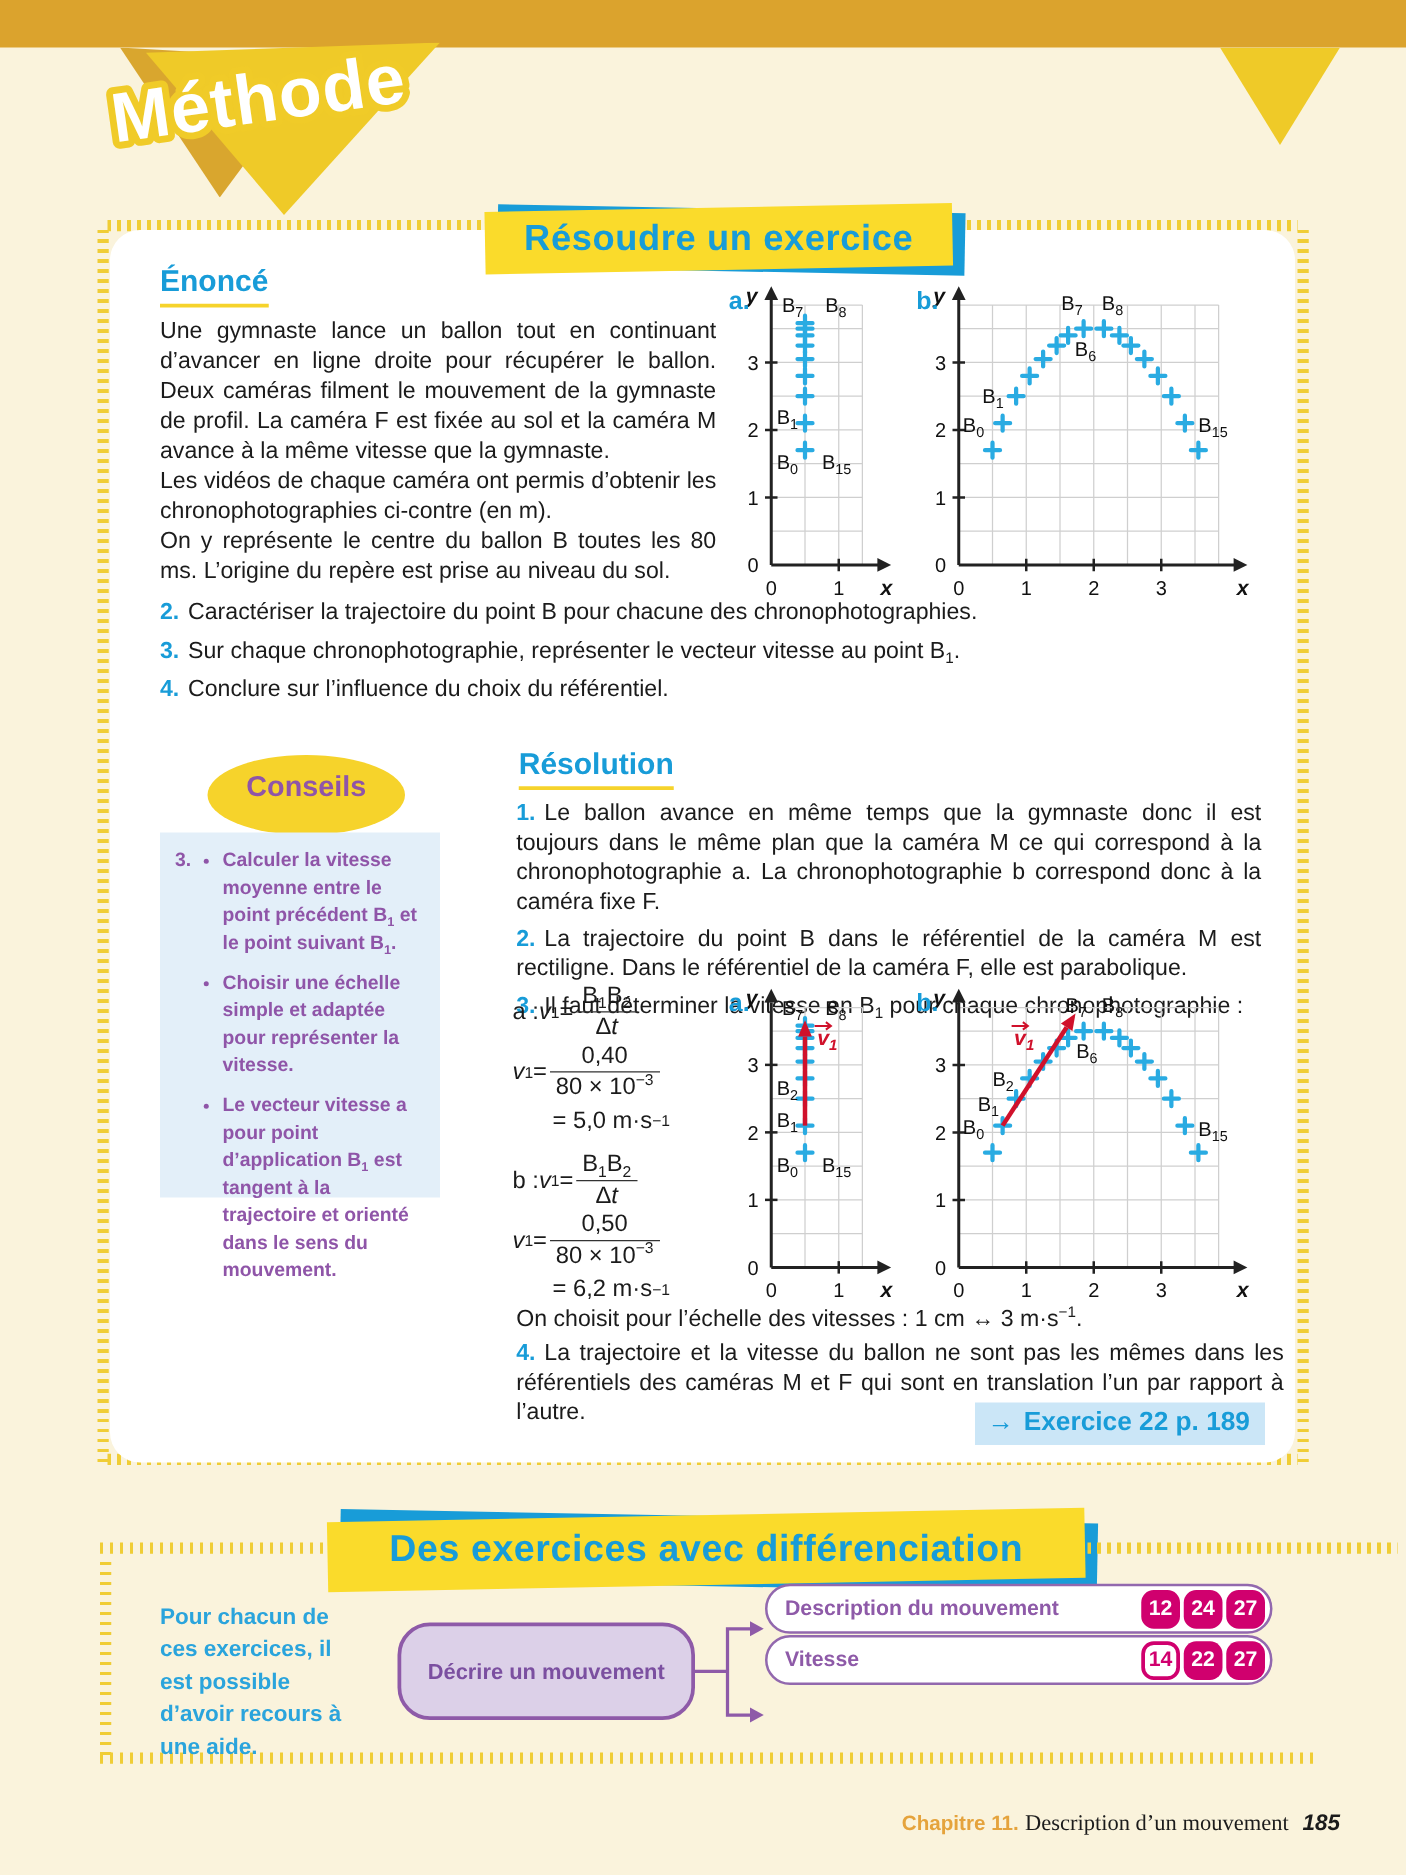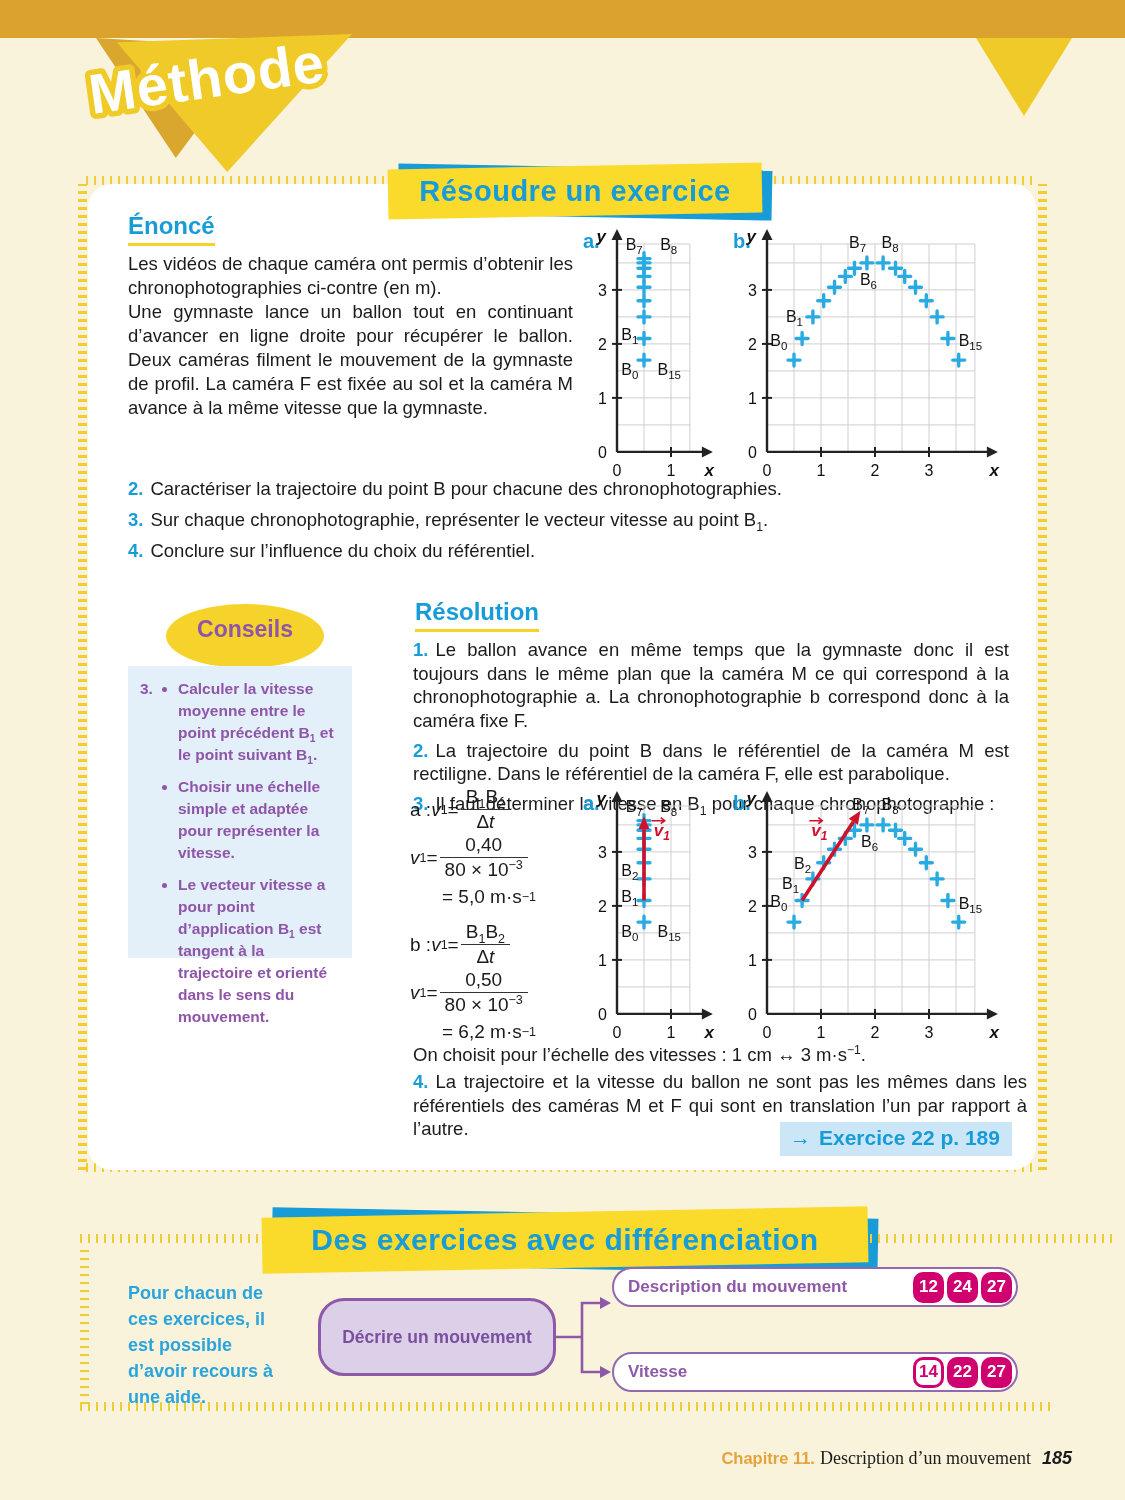--- a/index.html
+++ b/index.html
@@ -86,21 +86,21 @@
   .aid-text{position:absolute;left:128px;top:1280px;width:162px;color:#2AA4DC;
     font-weight:800;font-size:18px;line-height:1.45;}
   .flow-root{position:absolute;left:318px;top:1298px;width:238px;height:78px;
     background:#DCD0E8;border:3px solid #8E5AA8;border-radius:26px;box-sizing:border-box;
     display:flex;align-items:center;justify-content:center;color:#7B4FA0;
     font-weight:800;font-size:17.5px;}
   .flow-connector{position:absolute;left:556px;top:1290px;}
   .flow-leaf{position:absolute;left:612px;width:406px;height:40px;background:#fff;
     border:2.5px solid #9268AE;border-radius:20px;box-sizing:border-box;
     display:flex;align-items:center;padding:0 4px 0 14px;}
-  .leaf1{top:1267px;} .leaf2{top:1352px;}
+  .leaf1{top:1267px;} .leaf2{top:1308px;}
   .leaf-label{color:#8E5AA8;font-weight:700;font-size:17px;}
   .badges{margin-left:auto;display:flex;gap:3px;}
   .badge{width:31px;height:31px;border-radius:10px;background:#D0006E;color:#fff;
     font-weight:800;font-size:17px;display:flex;align-items:center;justify-content:center;
     cursor:pointer;box-sizing:border-box;}
   .badge.outline{background:#fff;border:3px solid #D0006E;color:#D0006E;}
   
   .footer{position:absolute;left:600px;top:1448px;width:472px;text-align:right;font-size:18px;}
   .footer .chap{color:#E5A33C;font-weight:800;font-size:16.5px;}
   .footer .ftitle{font-family:"Liberation Serif",serif;color:#1B1B1B;}
@@ -126,22 +126,23 @@
   <div class="main-box"></div>
 
   <div class="banner banner1">
     <div class="bg-blue"></div>
     <div class="bg-yellow"></div>
     <div class="banner-label">Résoudre un exercice</div>
   </div>
 
   <h2 class="heading" style="left:128px;top:212px;">Énoncé</h2>
   <div class="enonce-text">
+    <p>Une gymnaste lance un ballon tout en continuant d’avancer en ligne droite pour récupérer le ballon. Deux caméras filment le mouvement de la gymnaste de profil. La caméra F est fixée au sol et la caméra M avance à la même vitesse que la gymnaste.</p>
     <p>Les vidéos de chaque caméra ont permis d’obtenir les chronophotographies ci-contre (en m).</p>
-    <p>Une gymnaste lance un ballon tout en continuant d’avancer en ligne droite pour récupérer le ballon. Deux caméras filment le mouvement de la gymnaste de profil. La caméra F est fixée au sol et la caméra M avance à la même vitesse que la gymnaste.</p>
+    <p>On y représente le centre du ballon B toutes les 80 ms. L’origine du repère est prise au niveau du sol.</p>
   </div>
 
   <div class="chart" style="left:583px;top:226px;">
     <span class="chart-tag">a.</span>
   <svg width="132.9" height="255.9" font-family="Liberation Sans, sans-serif">
         <line x1="61" y1="225.9" x2="61" y2="18" stroke="#CFCFCF" stroke-width="1"></line>
         <line x1="88" y1="225.9" x2="88" y2="18" stroke="#CFCFCF" stroke-width="1"></line>
         <line x1="106.9" y1="225.9" x2="106.9" y2="18" stroke="#CFCFCF" stroke-width="1"></line>
         <line x1="34" y1="198.9" x2="106.9" y2="198.9" stroke="#CFCFCF" stroke-width="1"></line>
         <line x1="34" y1="171.9" x2="106.9" y2="171.9" stroke="#CFCFCF" stroke-width="1"></line>

